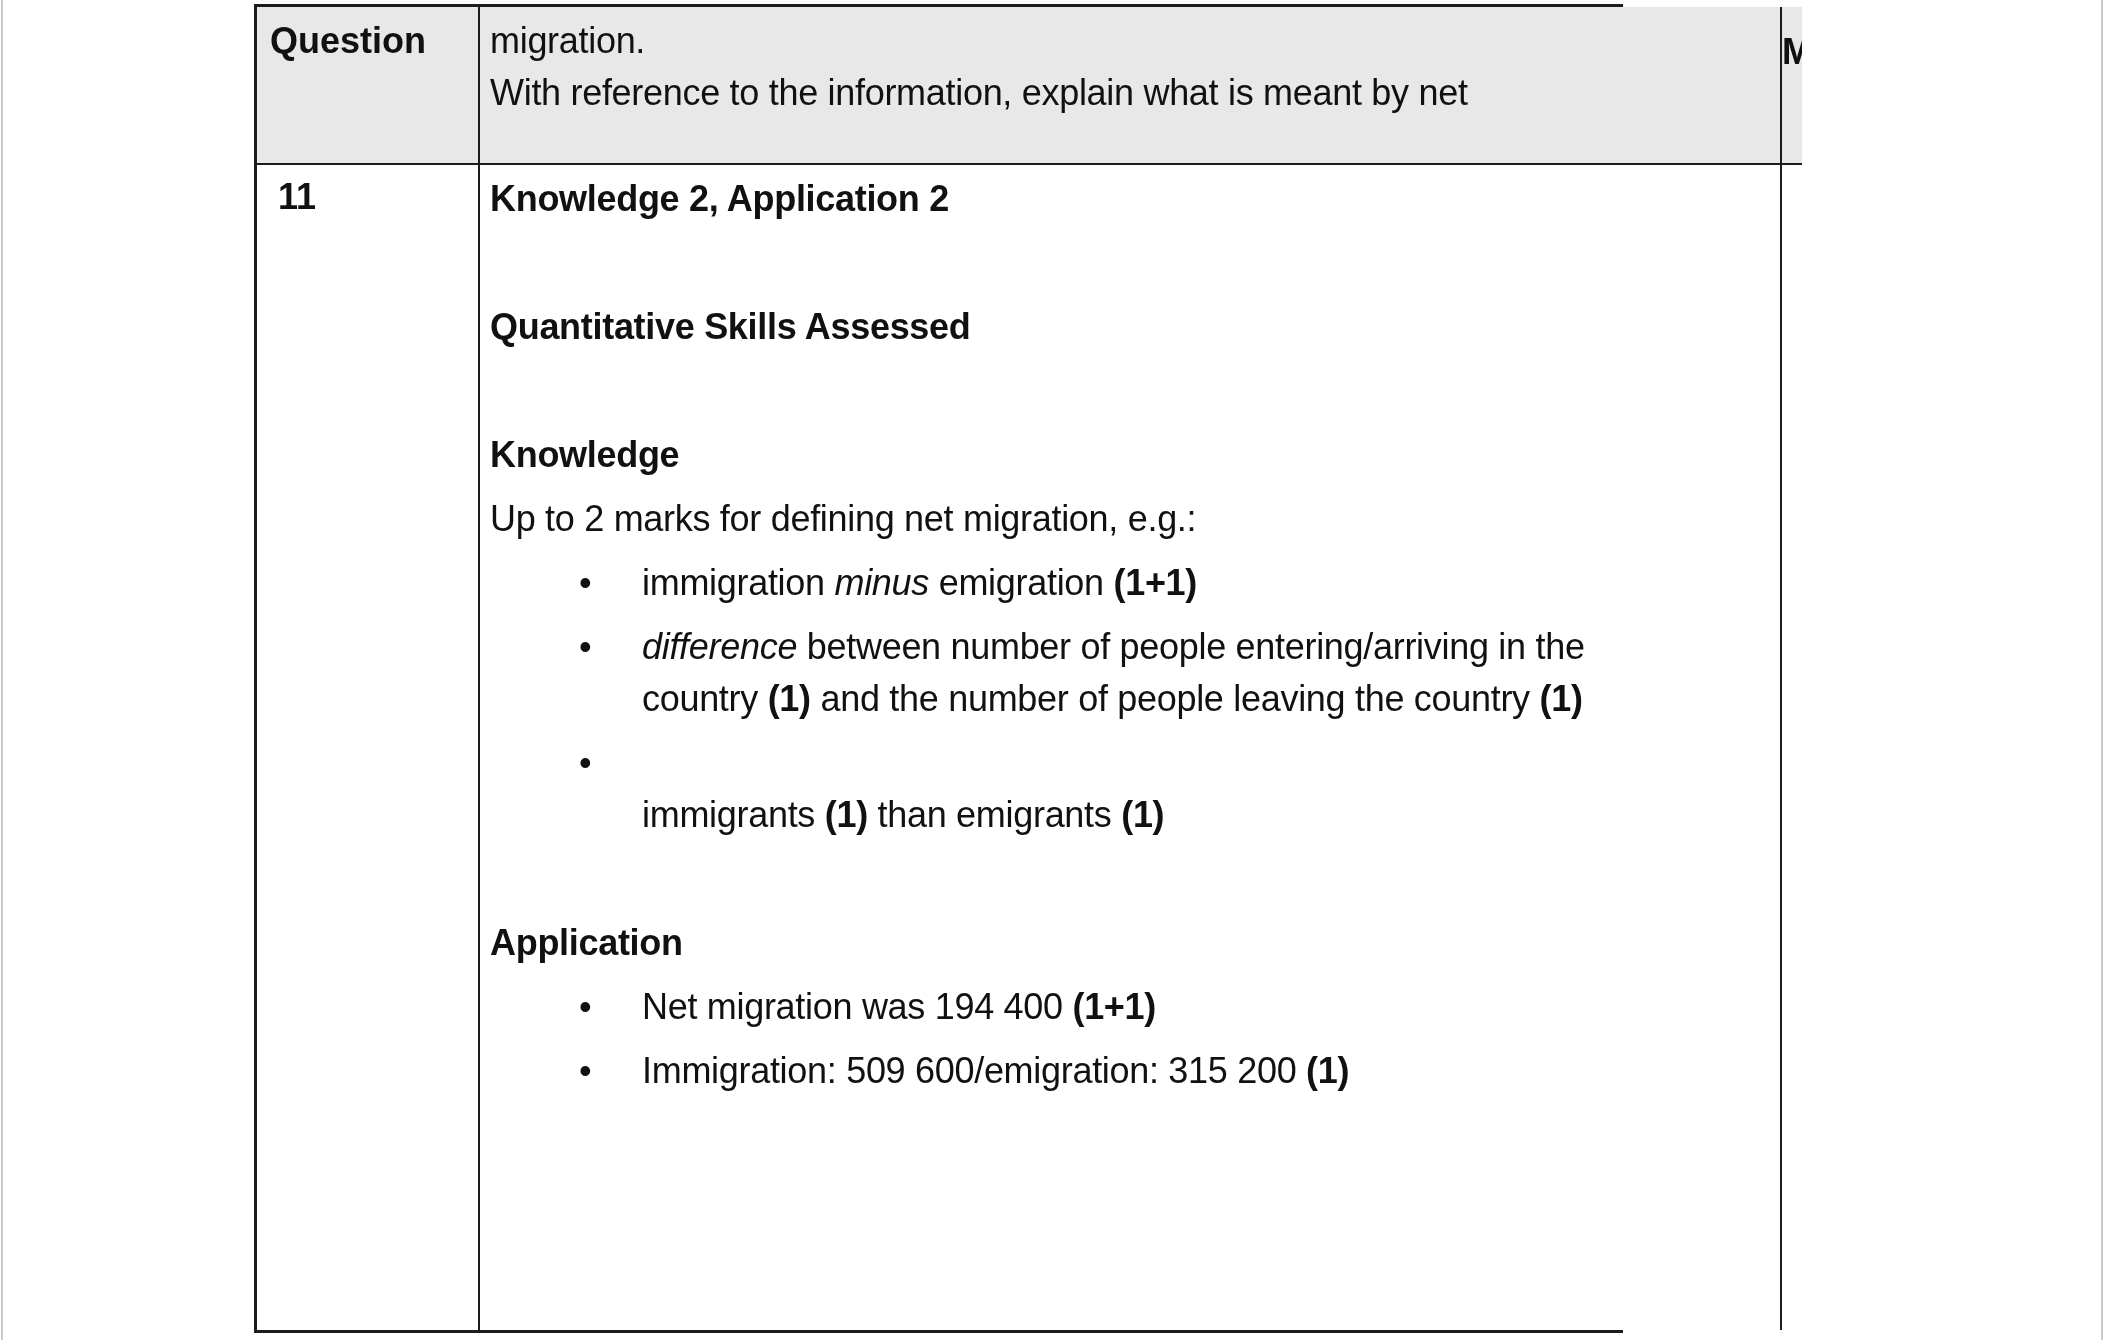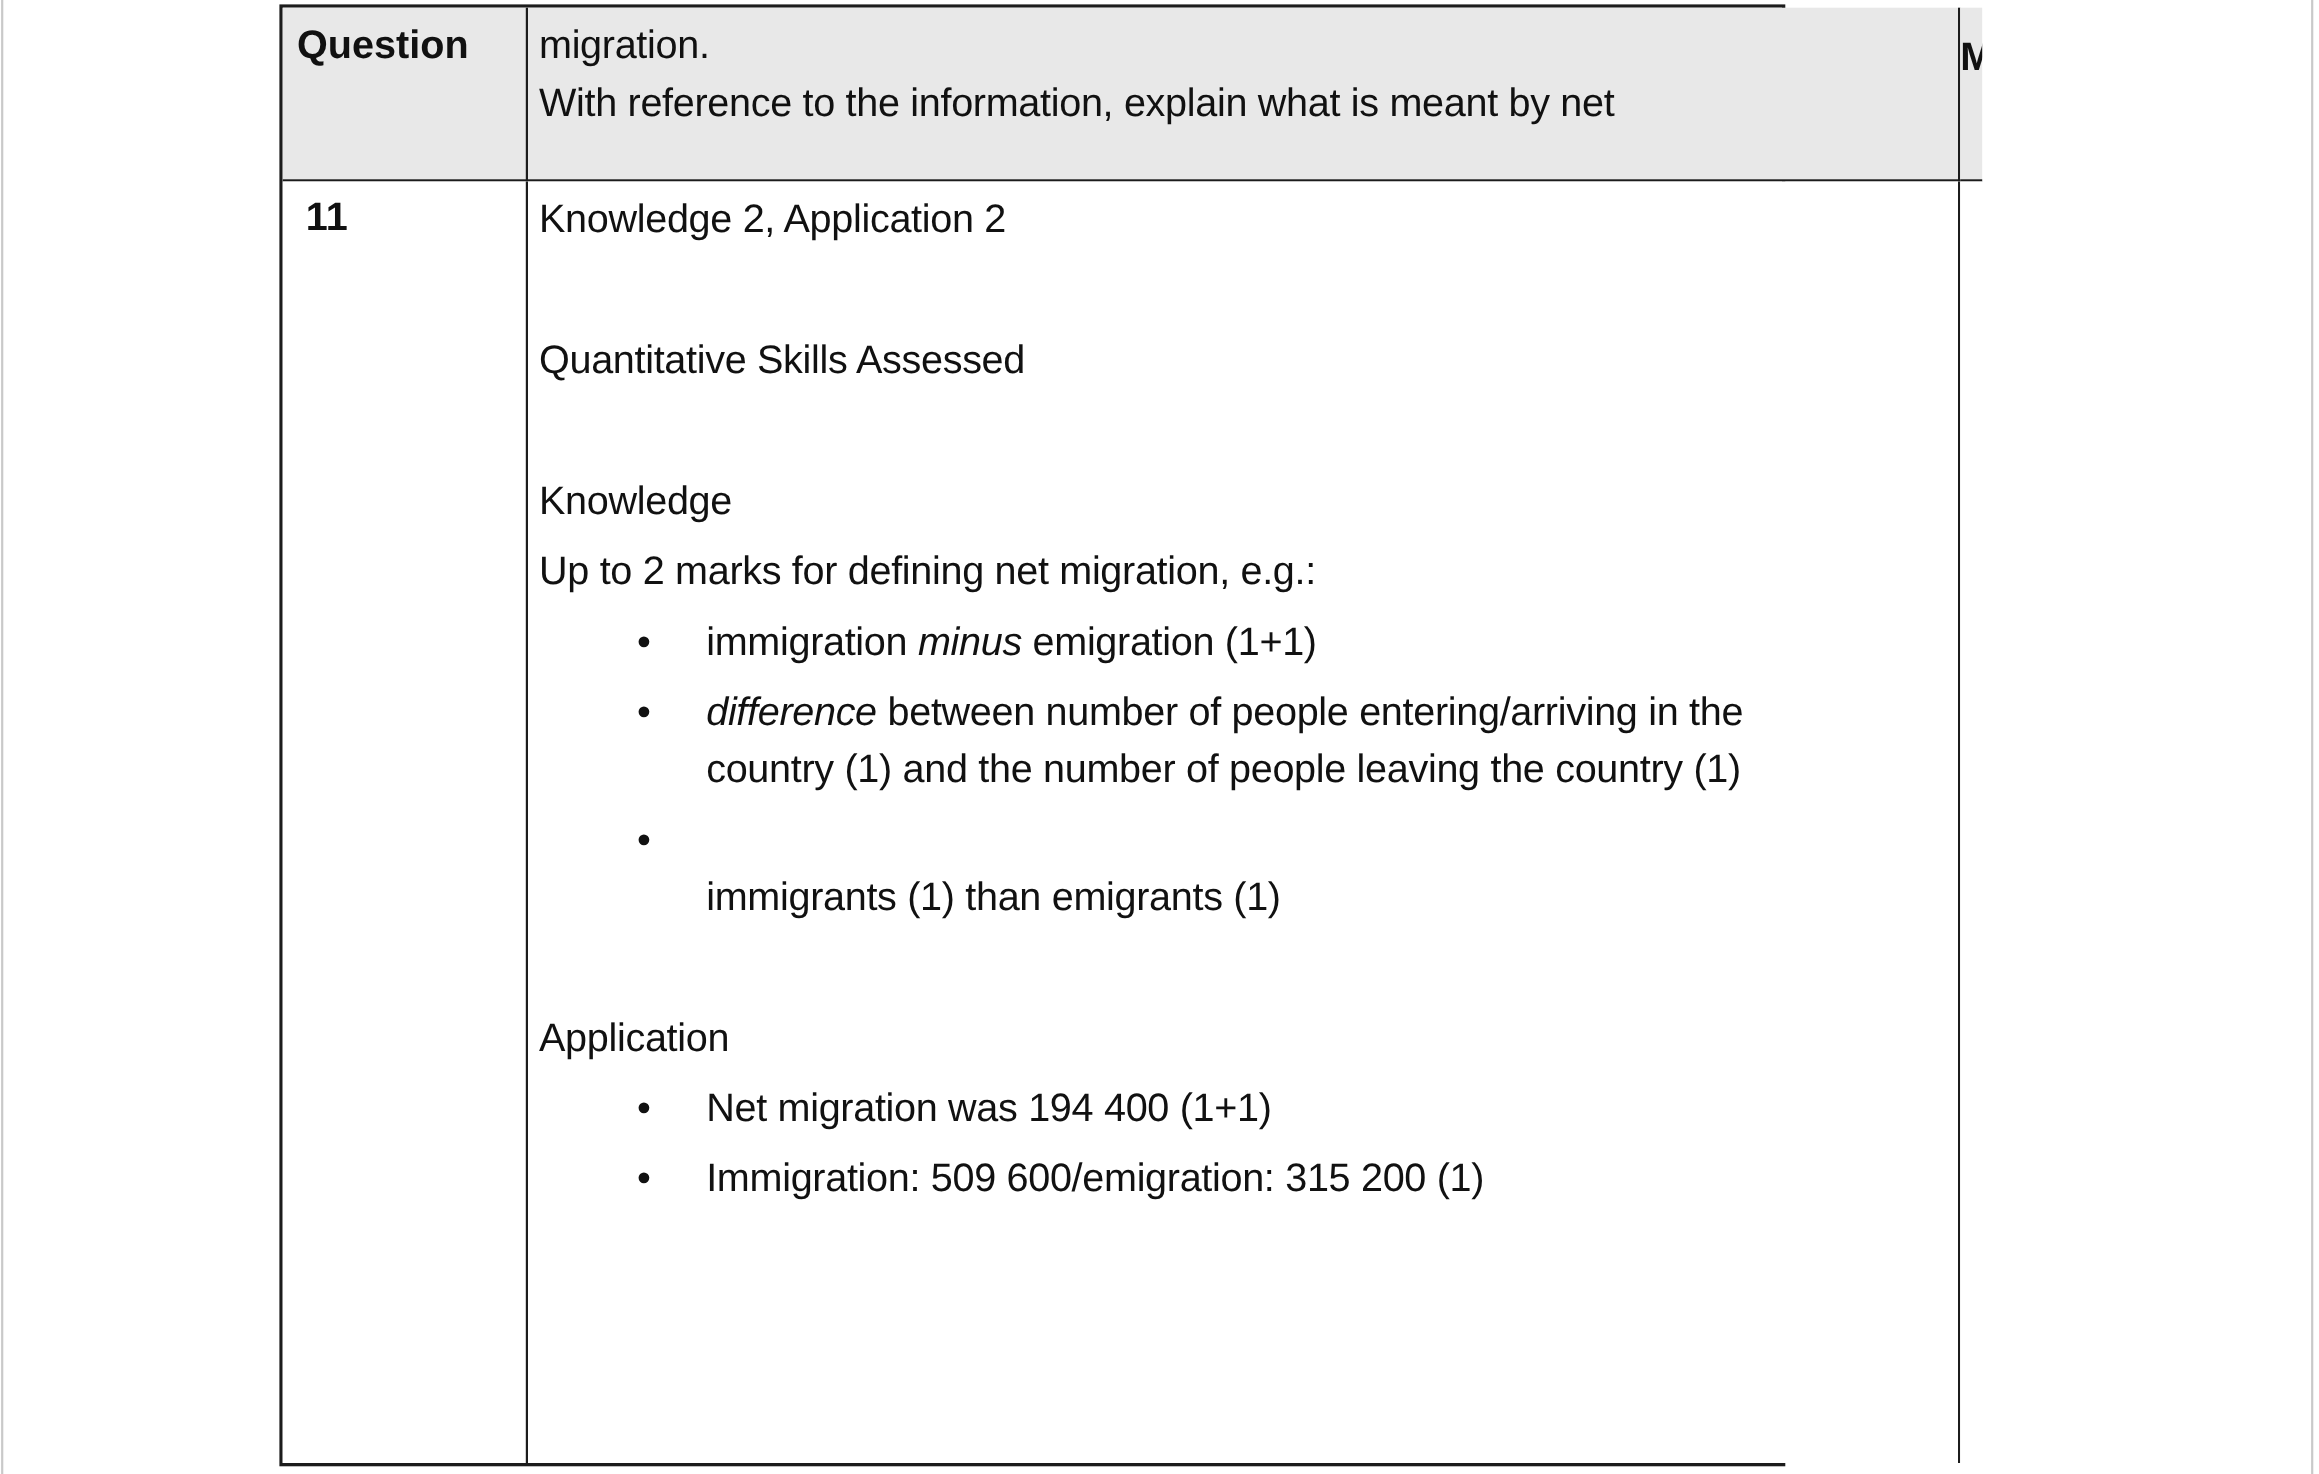--- a/index.html
+++ b/index.html
@@ -24,21 +24,21 @@
   .content{background:#fff;padding:8px 40px 0 10px;font-size:36px;}
   .mark-cell{background:#fff;display:flex;align-items:flex-end;
              padding:0 0 46px 20px;font-weight:bold;font-size:36px;line-height:52px;}
 
   .line{height:52px;line-height:52px;white-space:nowrap;letter-spacing:-0.3px;}
   .block{margin-bottom:12px;}
   .block.spacer{height:52px;}
   .block.heading .line{font-weight:bold;}
   .block.bullet .line{position:relative;padding-left:152px;}
   .block.bullet .line .marker{position:absolute;left:89px;top:0;font-weight:normal;}
-  .b{font-weight:normal;}
+  .b{font-weight:bold;}
   .i{font-style:italic;}
 </style>
 </head>
 <body>
 
 <div class="page">
   <div class="page-edge left"></div>
   <div class="page-edge right"></div>
 
   <div class="mark-table">

